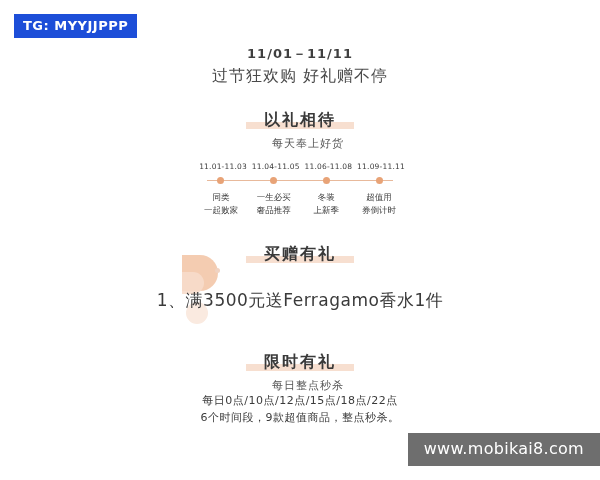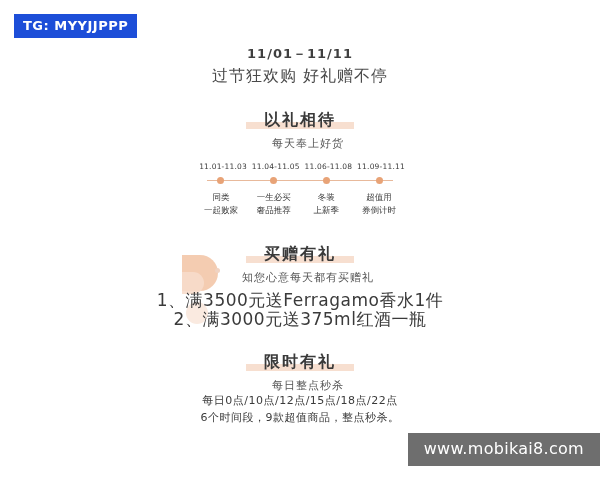--- a/index.html
+++ b/index.html
@@ -267,30 +267,28 @@
       <div><span class="mline">超值用<br>券倒计时</span></div>
     </div>
   </div>
 
   <div class="section-head" style="top:244px;">
     <span class="head-wrap">
       <span class="head-bar"></span>
       <span class="head-text">买赠有礼</span>
     </span>
   </div>
-  <div class="sub-text" style="top:270px;">知您心意每天都有买赠礼</div>
 
   <div class="deco-half"></div>
   <div class="deco-half2"></div>
   <div class="deco-dot"></div>
   <div class="deco-circle"></div>
 
   <div class="offers">
     <div class="offer-line">1、满3500元送Ferragamo香水1件</div>
-    <div class="offer-line">2、满3000元送375ml红酒一瓶</div>
   </div>
 
   <div class="section-head" style="top:352px;">
     <span class="head-wrap">
       <span class="head-bar"></span>
       <span class="head-text">限时有礼</span>
     </span>
   </div>
   <div class="sub-text" style="top:378px;">每日整点秒杀</div>
 

